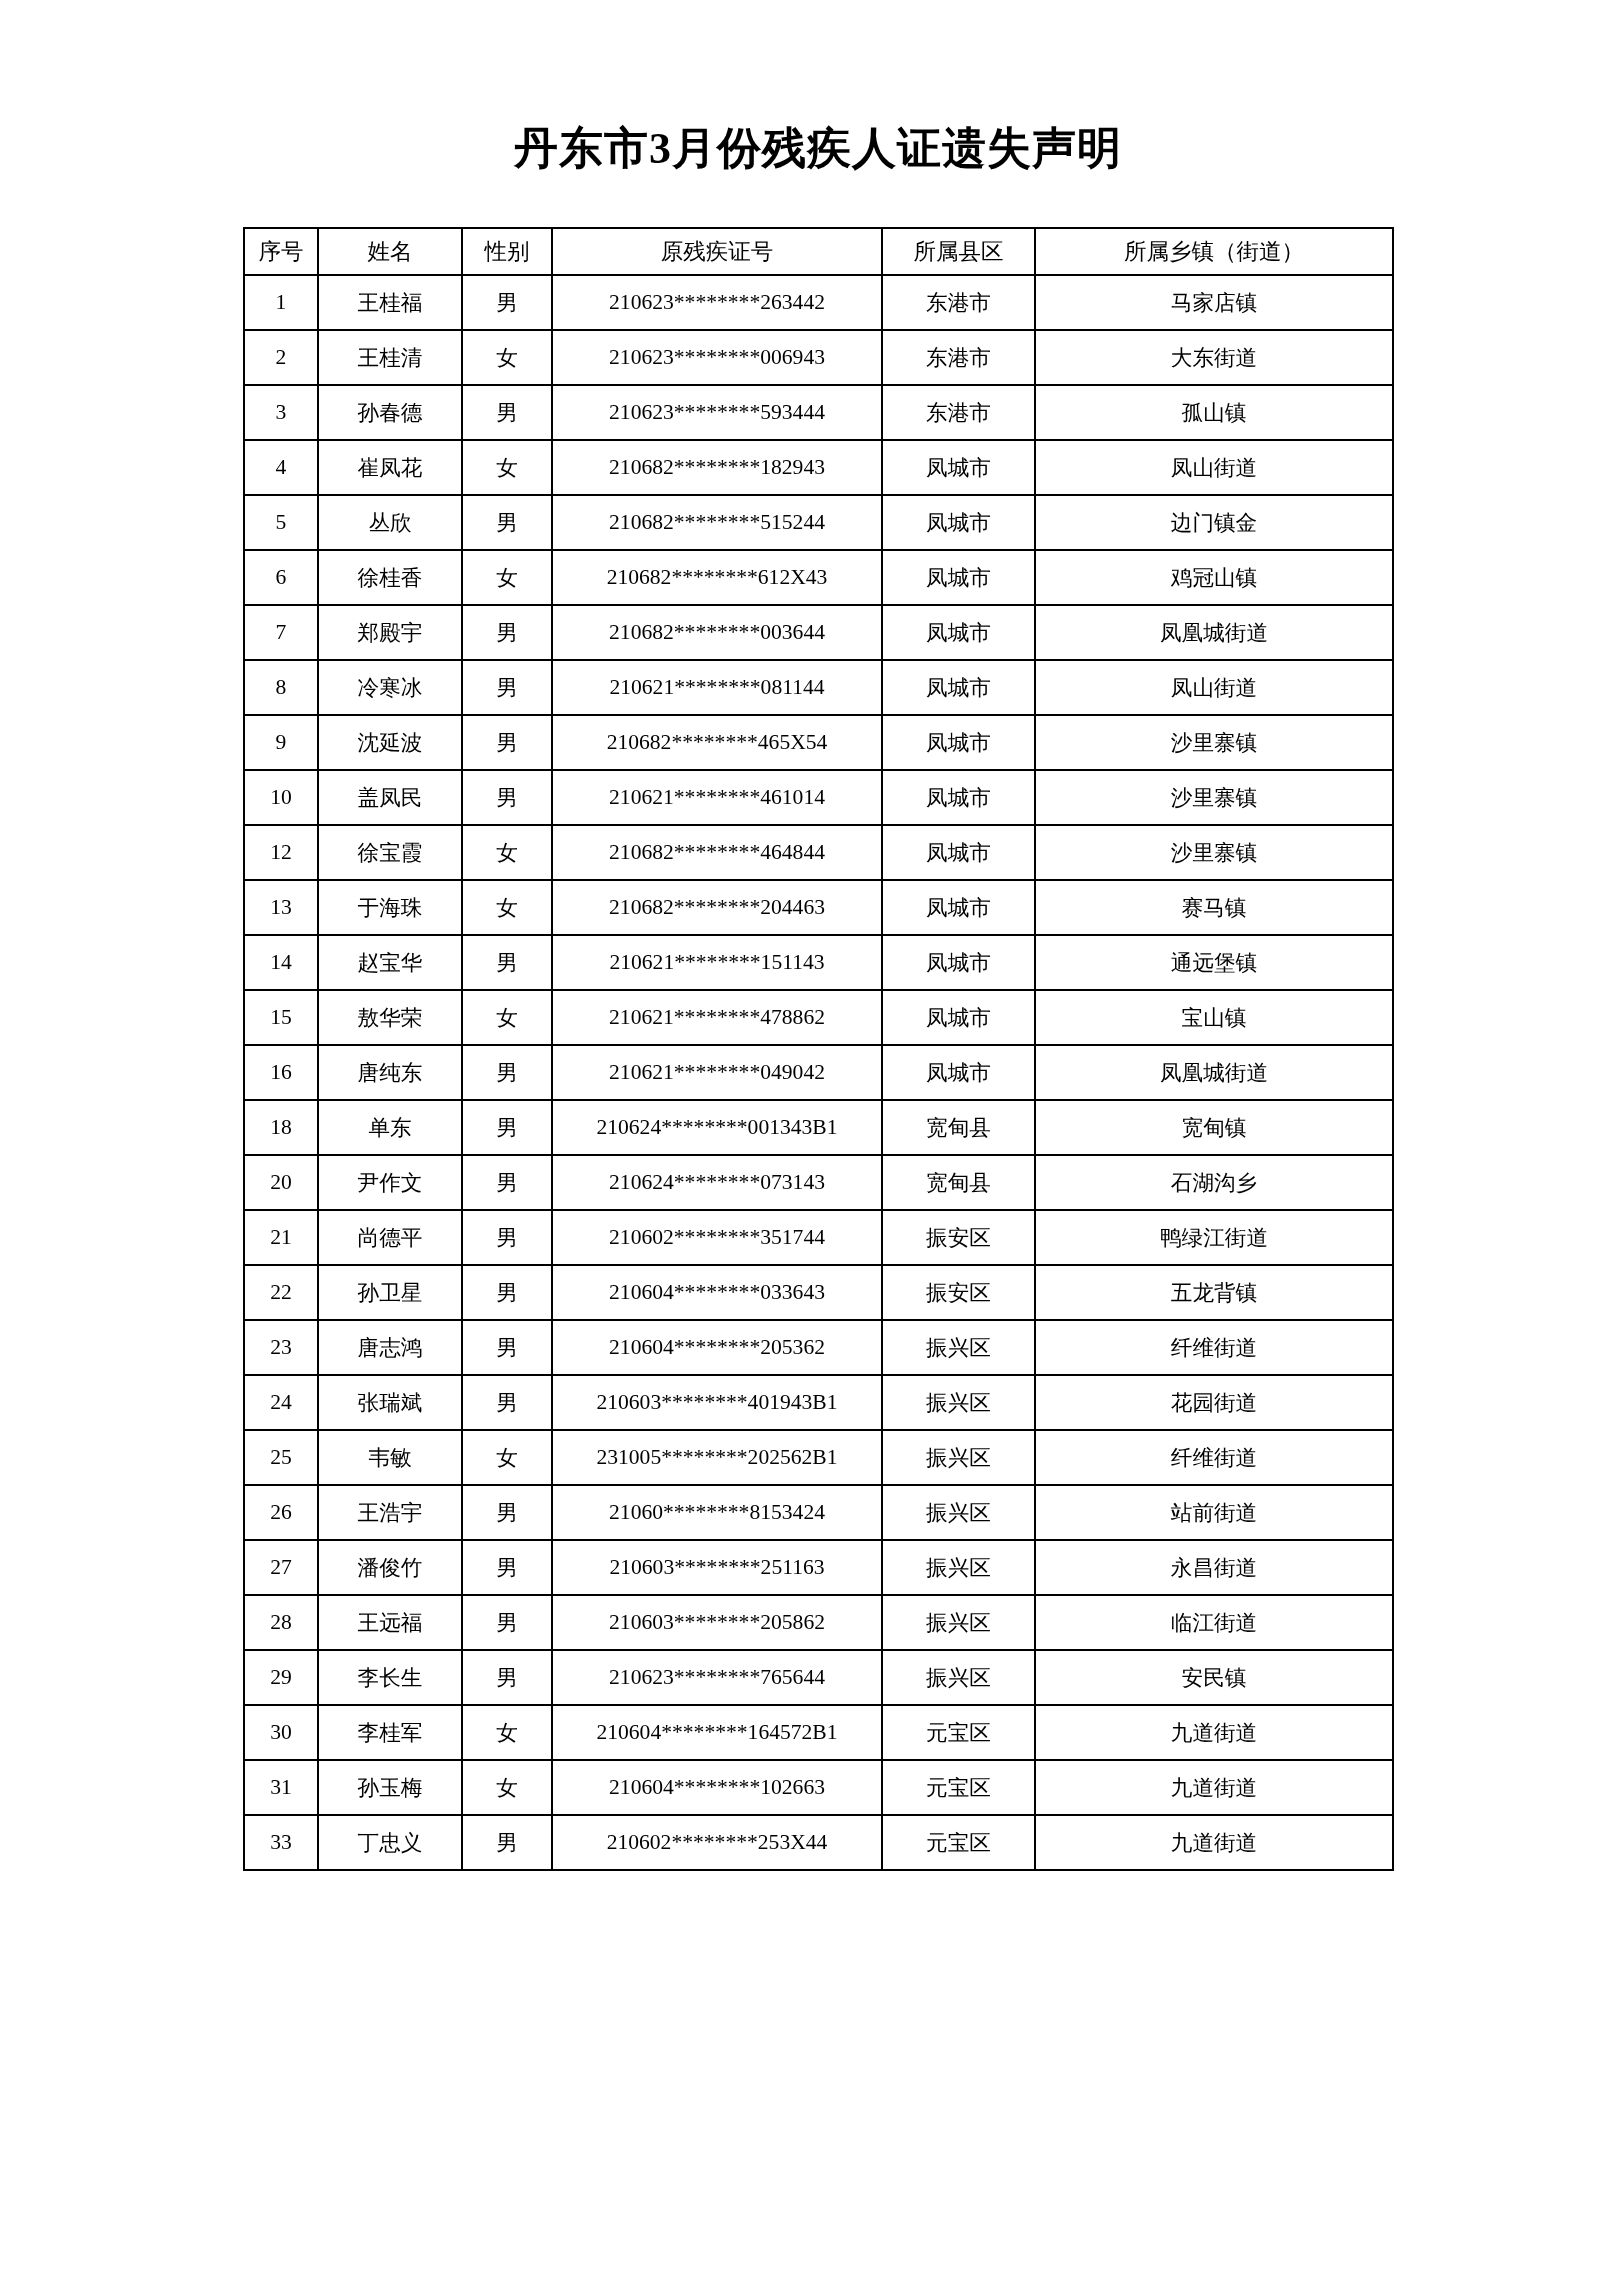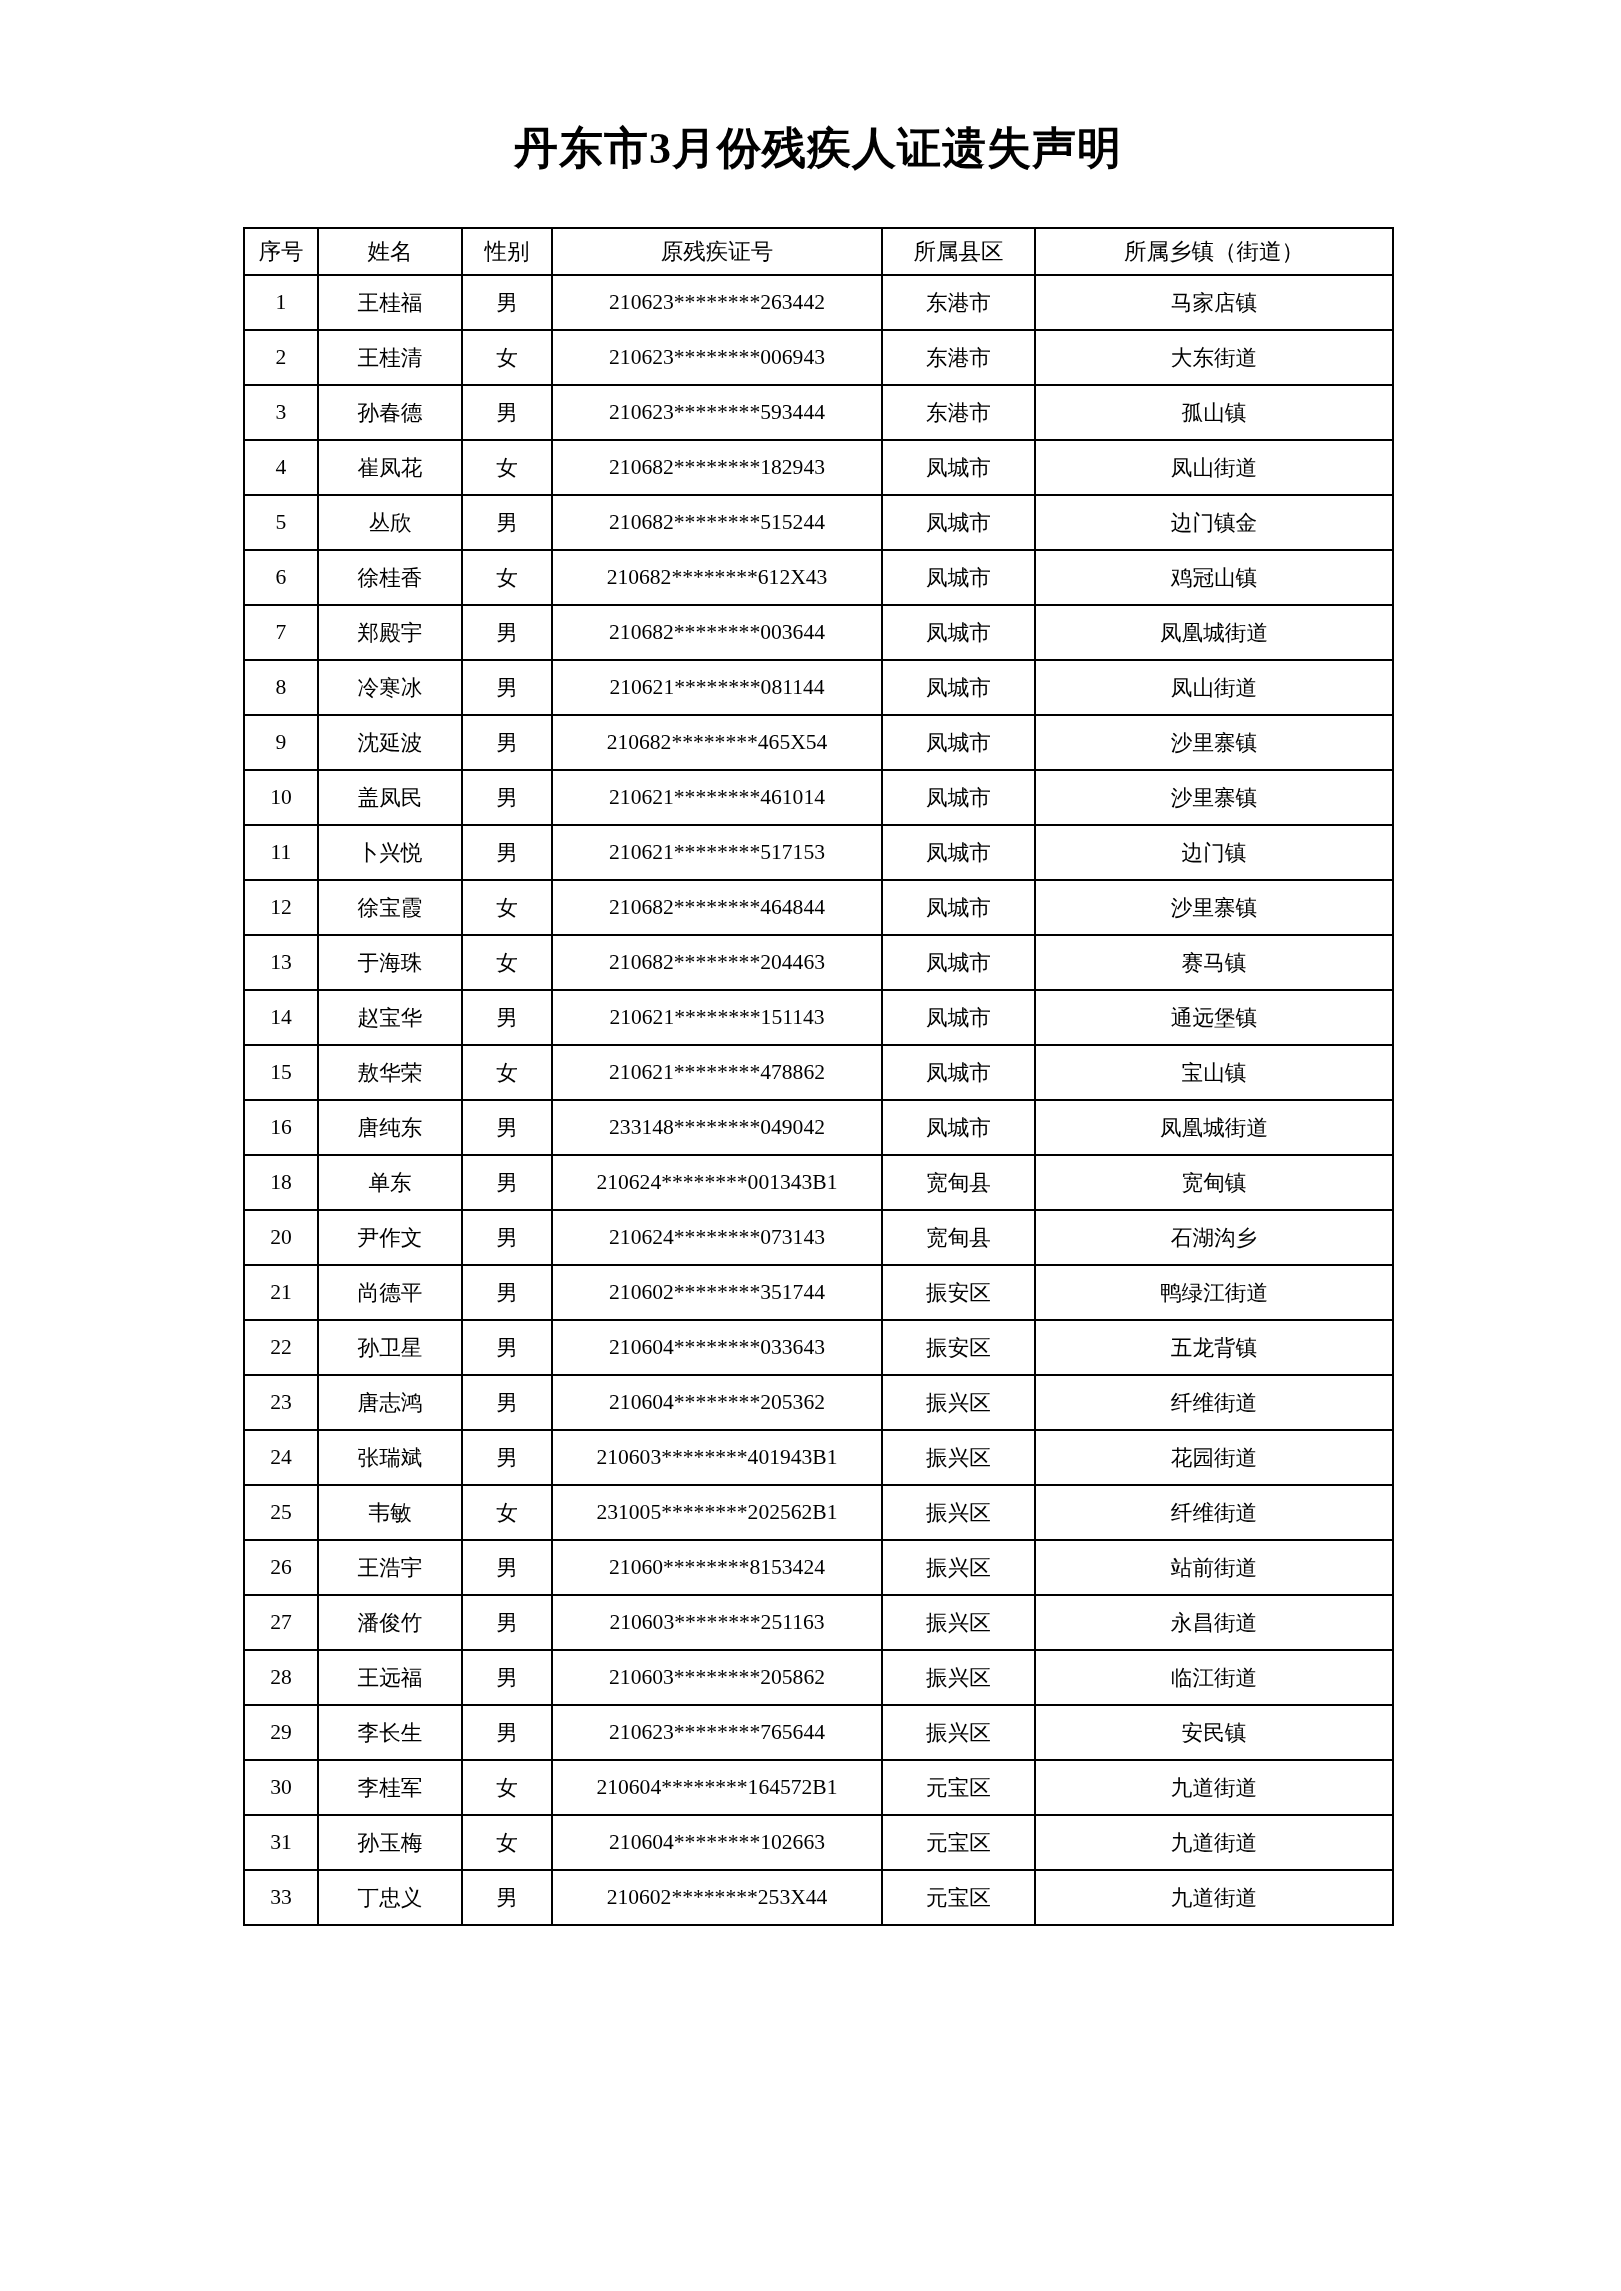--- a/index.html
+++ b/index.html
@@ -169,28 +169,20 @@
         </tr>
         <tr>
           <td>10</td>
           <td>盖凤民</td>
           <td>男</td>
           <td>210621********461014</td>
           <td>凤城市</td>
           <td>沙里寨镇</td>
         </tr>
         <tr>
-          <td>11</td>
-          <td>卜兴悦</td>
-          <td>男</td>
-          <td>210621********517153</td>
-          <td>凤城市</td>
-          <td>边门镇</td>
-        </tr>
-        <tr>
           <td>12</td>
           <td>徐宝霞</td>
           <td>女</td>
           <td>210682********464844</td>
           <td>凤城市</td>
           <td>沙里寨镇</td>
         </tr>
         <tr>
           <td>13</td>
           <td>于海珠</td>
@@ -212,21 +204,21 @@
           <td>敖华荣</td>
           <td>女</td>
           <td>210621********478862</td>
           <td>凤城市</td>
           <td>宝山镇</td>
         </tr>
         <tr>
           <td>16</td>
           <td>唐纯东</td>
           <td>男</td>
-          <td>233148********049042</td>
+          <td>210621********049042</td>
           <td>凤城市</td>
           <td>凤凰城街道</td>
         </tr>
         <tr>
           <td>18</td>
           <td>单东</td>
           <td>男</td>
           <td>210624********001343B1</td>
           <td>宽甸县</td>
           <td>宽甸镇</td>

